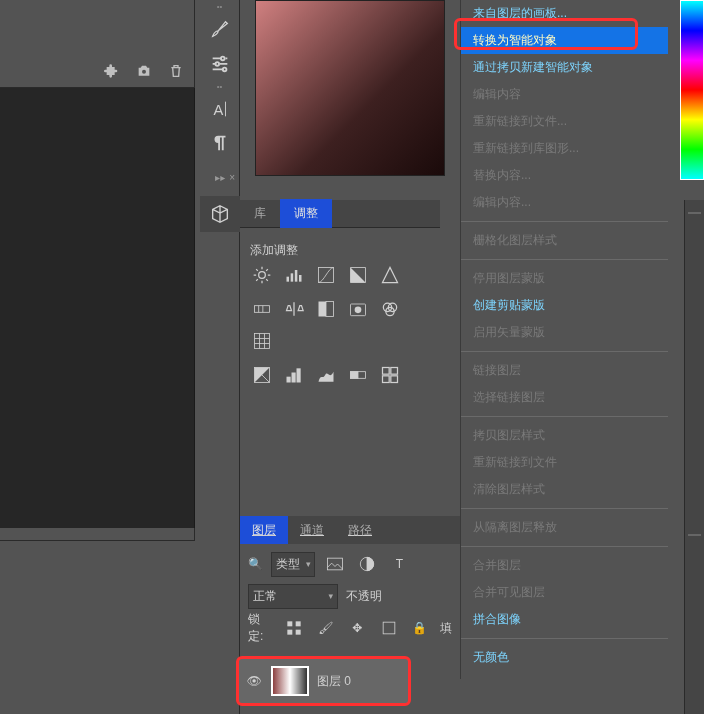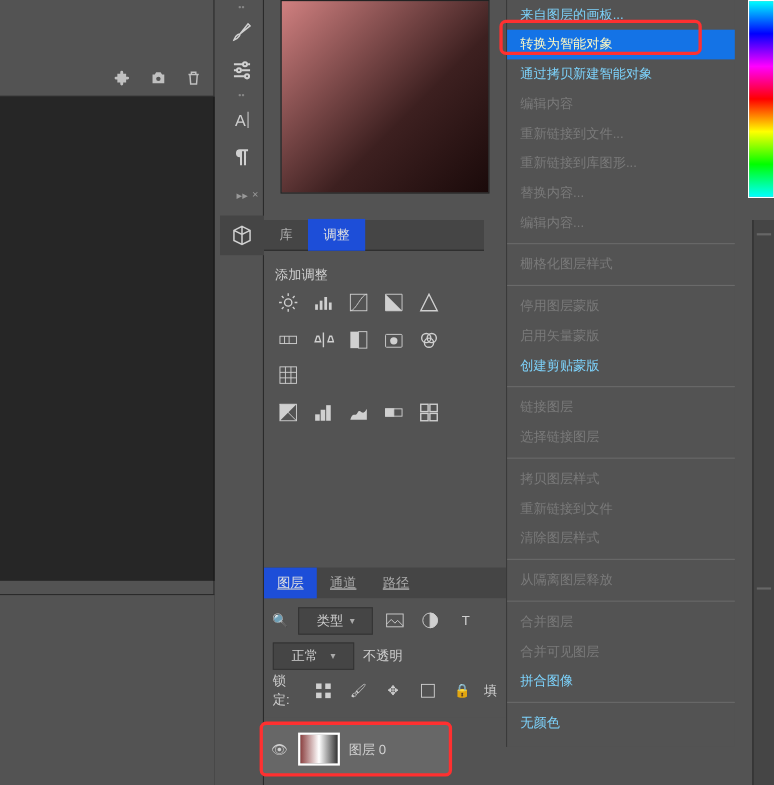--- a/index.html
+++ b/index.html
@@ -32,21 +32,21 @@
   .section-title { margin-bottom: 4px; }
   .icon-row { display: flex; gap: 8px; margin-bottom: 10px; flex-wrap: wrap; }
   .adj-icon { width: 24px; height: 24px; display: flex; align-items: center; justify-content: center; color: #d0d0d0; }
   .adj-icon svg { width: 20px; height: 20px; }
   
   .layers-section { position: absolute; left: 0; top: 516px; width: 220px; }
   .layers-tabs { display: flex; height: 28px; background: #454545; text-decoration: underline; }
   .layers-tabs .tab { padding: 6px 12px; }
   .layers-body { background: #535353; padding: 6px 8px; }
   .ctrl-row { display: flex; align-items: center; gap: 8px; height: 28px; margin-bottom: 4px; }
-  .dropdown { background: #454545; border: 1px solid #333; padding: 3px 16px; display: flex; align-items: center; gap: 6px; }
+  .dropdown { background: #454545; border: 1px solid #333; padding: 3px 4px; display: flex; align-items: center; gap: 6px; }
   .dropdown .chev { font-size: 9px; color: #aaa; }
   
   .layer-row-wrap { position: absolute; left: 236px; top: 656px; width: 175px; height: 50px; border: 3px solid #ff3030; border-radius: 6px; display: flex; align-items: center; gap: 8px; padding: 0 6px; background: #676767; z-index: 5; }
   .eye { width: 18px; text-align: center; }
   .thumb { width: 38px; height: 30px; background: linear-gradient(90deg,#8b4040,#fff,#333); border: 2px solid #fff; }
   
   .context-menu { position: absolute; left: 460px; top: 0; width: 208px; background: #535353; border-left: 1px solid #3a3a3a; z-index: 10; padding-bottom: 8px; }
   .menu-item { padding: 5px 12px; color: #7dd3fc; white-space: nowrap; }
   .menu-item.disabled { color: #7a7a7a; }
   .menu-item.selected { background: #1473e6; color: #fef9c3; }
@@ -264,21 +264,21 @@
           </span>
         <span class="adj-icon">
             <svg viewBox="0 0 24 24" fill="none" stroke="currentColor">
               <circle cx="12" cy="12" r="8"></circle>
               <path d="M12 4a8 8 0 010 16z" fill="currentColor"></path>
             </svg>
           </span>
         <span class="adj-icon">T</span>
       </div>
       <div class="ctrl-row">
-        <div class="dropdown" style="width:74px">
+        <div class="dropdown" style="width:90px">
           <span>正常</span>
             <span class="chev" style="margin-left:auto">▾</span>
         </div>
         <span>不透明</span>
       </div>
       <div class="ctrl-row">
         <span>锁定:</span>
         <span class="adj-icon">
             <svg viewBox="0 0 24 24" fill="currentColor">
               <rect x="4" y="4" width="6" height="6"></rect>
@@ -313,22 +313,22 @@
     <div class="menu-item">通过拷贝新建智能对象</div>
     <div class="menu-item disabled">编辑内容</div>
     <div class="menu-item disabled">重新链接到文件...</div>
     <div class="menu-item disabled">重新链接到库图形...</div>
     <div class="menu-item disabled">替换内容...</div>
     <div class="menu-item disabled">编辑内容...</div>
     <div class="menu-sep"></div>
     <div class="menu-item disabled">栅格化图层样式</div>
     <div class="menu-sep"></div>
     <div class="menu-item disabled">停用图层蒙版</div>
+    <div class="menu-item">创建剪贴蒙版</div>
     <div class="menu-item disabled">启用矢量蒙版</div>
-    <div class="menu-item">创建剪贴蒙版</div>
     <div class="menu-sep"></div>
     <div class="menu-item disabled">链接图层</div>
     <div class="menu-item disabled">选择链接图层</div>
     <div class="menu-sep"></div>
     <div class="menu-item disabled">拷贝图层样式</div>
     <div class="menu-item disabled">重新链接到文件</div>
     <div class="menu-item disabled">清除图层样式</div>
     <div class="menu-sep"></div>
     <div class="menu-item disabled">从隔离图层释放</div>
     <div class="menu-sep"></div>

